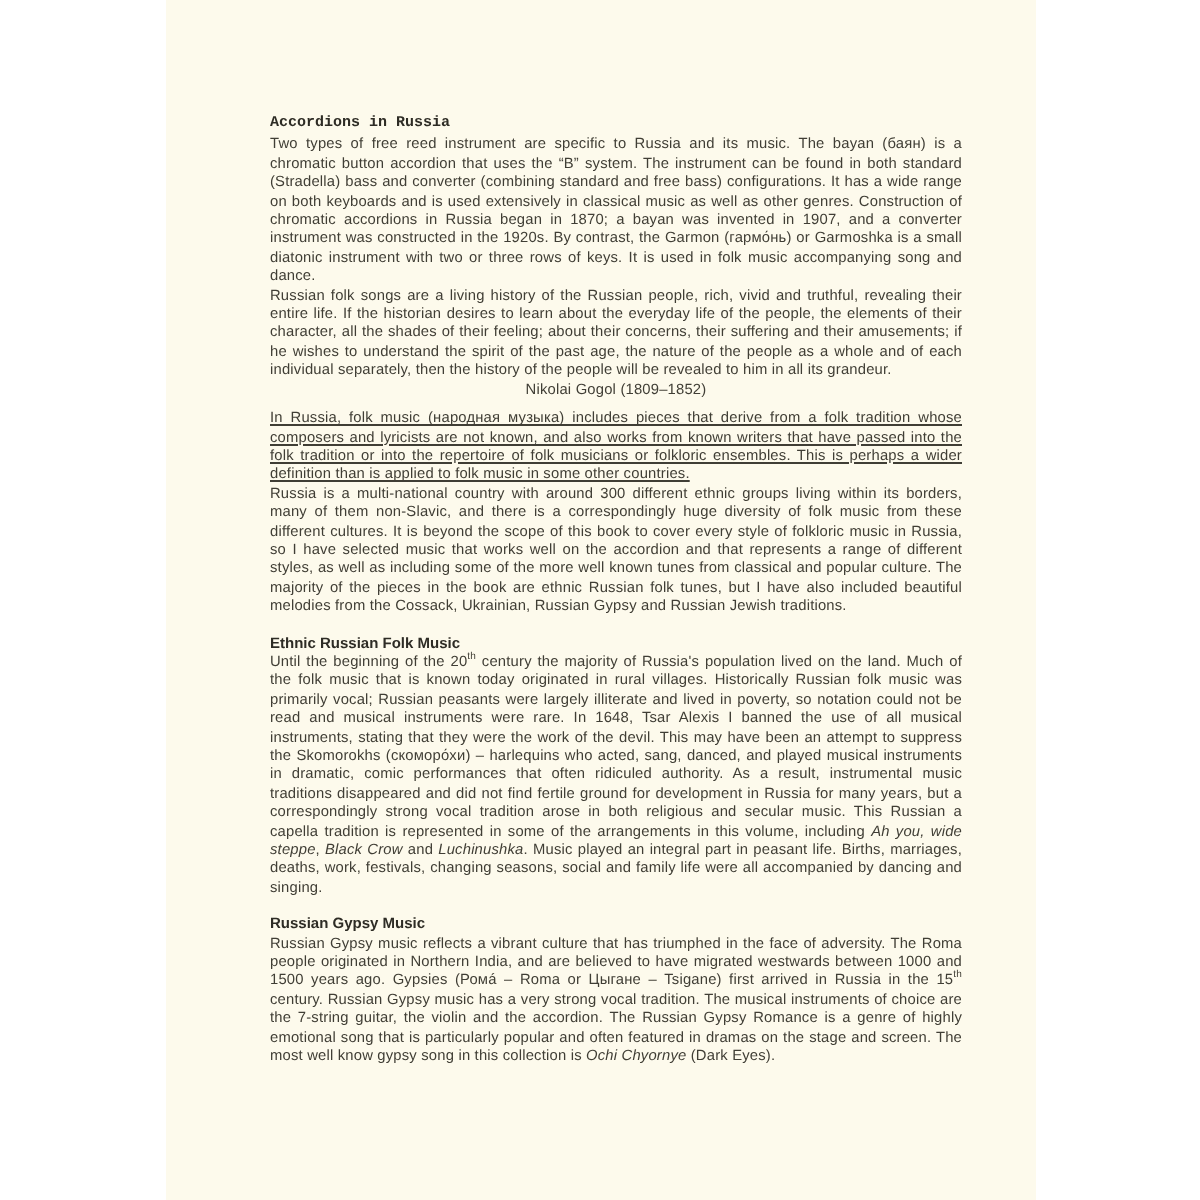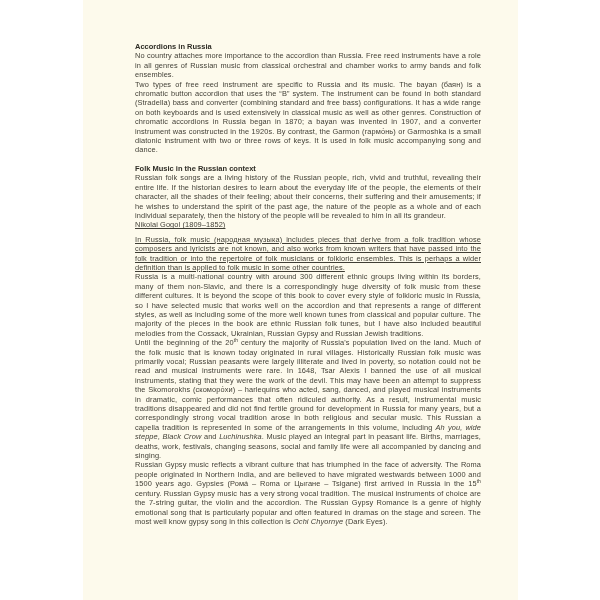--- a/index.html
+++ b/index.html
@@ -31,53 +31,53 @@
   }
   section { display: block; }
   section + section { margin-top: 0; }
   h2 {
     margin: 9px 0 0 0;
     font-size: 7.5px;
     line-height: 9.4px;
     font-weight: bold;
     color: var(--heading-color, #2e2c25);
   }
-  section:first-child h2 { margin-top: 0; }
+  section:first-child h2 { margin-top: 16px; font-family: Liberation Mono, monospace; }
   p {
     margin: 0;
     text-align: justify;
     letter-spacing: 0.1px;
   }
   p.italic { }
   p.gap-before { margin-top: 5px; text-decoration: underline; }
-  p.align-right { text-align: left; text-decoration: underline; }
+  p.align-right { text-align: center; }
   .it { font-style: italic; }
   sup {
     font-size: 5px;
     line-height: 0;
     vertical-align: super;
   }
 </style>
 </head>
 <body>
 
 <div class="page">
   <div class="content">
       <section>
         <h2>Accordions in Russia</h2>
-        <p><span>No country attaches more importance to the accordion than Russia. Free reed instruments have a role in all genres of Russian music from classical orchestral and chamber works to army bands and folk ensembles.</span></p>
         <p><span>Two types of free reed instrument are specific to Russia and its music. The bayan (баян) is a chromatic button accordion that uses the “B” system. The instrument can be found in both standard (Stradella) bass and converter (combining standard and free bass) configurations. It has a wide range on both keyboards and is used extensively in classical music as well as other genres. Construction of chromatic accordions in Russia began in 1870; a bayan was invented in 1907, and a converter instrument was constructed in the 1920s. By contrast, the Garmon (гармо́нь) or Garmoshka is a small diatonic instrument with two or three rows of keys. It is used in folk music accompanying song and dance.</span></p>
       </section>
       <section>
-        <h2>Folk Music in the Russian context</h2>
         <p class="italic"><span>Russian folk songs are a living history of the Russian people, rich, vivid and truthful, revealing their entire life. If the historian desires to learn about the everyday life of the people, the elements of their character, all the shades of their feeling; about their concerns, their suffering and their amusements; if he wishes to understand the spirit of the past age, the nature of the people as a whole and of each individual separately, then the history of the people will be revealed to him in all its grandeur.</span></p>
         <p class="align-right"><span>Nikolai Gogol (1809–1852)</span></p>
         <p class="gap-before"><span>In Russia, folk music (народная музыка) includes pieces that derive from a folk tradition whose composers and lyricists are not known, and also works from known writers that have passed into the folk tradition or into the repertoire of folk musicians or folkloric ensembles. This is perhaps a wider definition than is applied to folk music in some other countries.</span></p>
         <p><span>Russia is a multi-national country with around 300 different ethnic groups living within its borders, many of them non-Slavic, and there is a correspondingly huge diversity of folk music from these different cultures. It is beyond the scope of this book to cover every style of folkloric music in Russia, so I have selected music that works well on the accordion and that represents a range of different styles, as well as including some of the more well known tunes from classical and popular culture. The majority of the pieces in the book are ethnic Russian folk tunes, but I have also included beautiful melodies from the Cossack, Ukrainian, Russian Gypsy and Russian Jewish traditions.</span></p>
       </section>
       <section>
+        <h2>Ethnic Russian Folk Music</h2>
         <p><span>Until the beginning of the 20</span><sup>th</sup><span> century the majority of Russia's population lived on the land. Much of the folk music that is known today originated in rural villages. Historically Russian folk music was primarily vocal; Russian peasants were largely illiterate and lived in poverty, so notation could not be read and musical instruments were rare. In 1648, Tsar Alexis I banned the use of all musical instruments, stating that they were the work of the devil. This may have been an attempt to suppress the Skomorokhs (скоморо́хи) – harlequins who acted, sang, danced, and played musical instruments in dramatic, comic performances that often ridiculed authority. As a result, instrumental music traditions disappeared and did not find fertile ground for development in Russia for many years, but a correspondingly strong vocal tradition arose in both religious and secular music. This Russian a capella tradition is represented in some of the arrangements in this volume, including </span><span class="it">Ah you, wide steppe</span><span>, </span><span class="it">Black Crow</span><span> and </span><span class="it">Luchinushka</span><span>. Music played an integral part in peasant life. Births, marriages, deaths, work, festivals, changing seasons, social and family life were all accompanied by dancing and singing.</span></p>
       </section>
       <section>
+        <h2>Russian Gypsy Music</h2>
         <p><span>Russian Gypsy music reflects a vibrant culture that has triumphed in the face of adversity. The Roma people originated in Northern India, and are believed to have migrated westwards between 1000 and 1500 years ago. Gypsies (Ромá – Roma or Цыгане – Tsigane) first arrived in Russia in the 15</span><sup>th</sup><span> century. Russian Gypsy music has a very strong vocal tradition. The musical instruments of choice are the 7-string guitar, the violin and the accordion. The Russian Gypsy Romance is a genre of highly emotional song that is particularly popular and often featured in dramas on the stage and screen. The most well know gypsy song in this collection is </span><span class="it">Ochi Chyornye</span><span> (Dark Eyes).</span></p>
       </section>
     </div>
 </div>
 
 </body></html>

